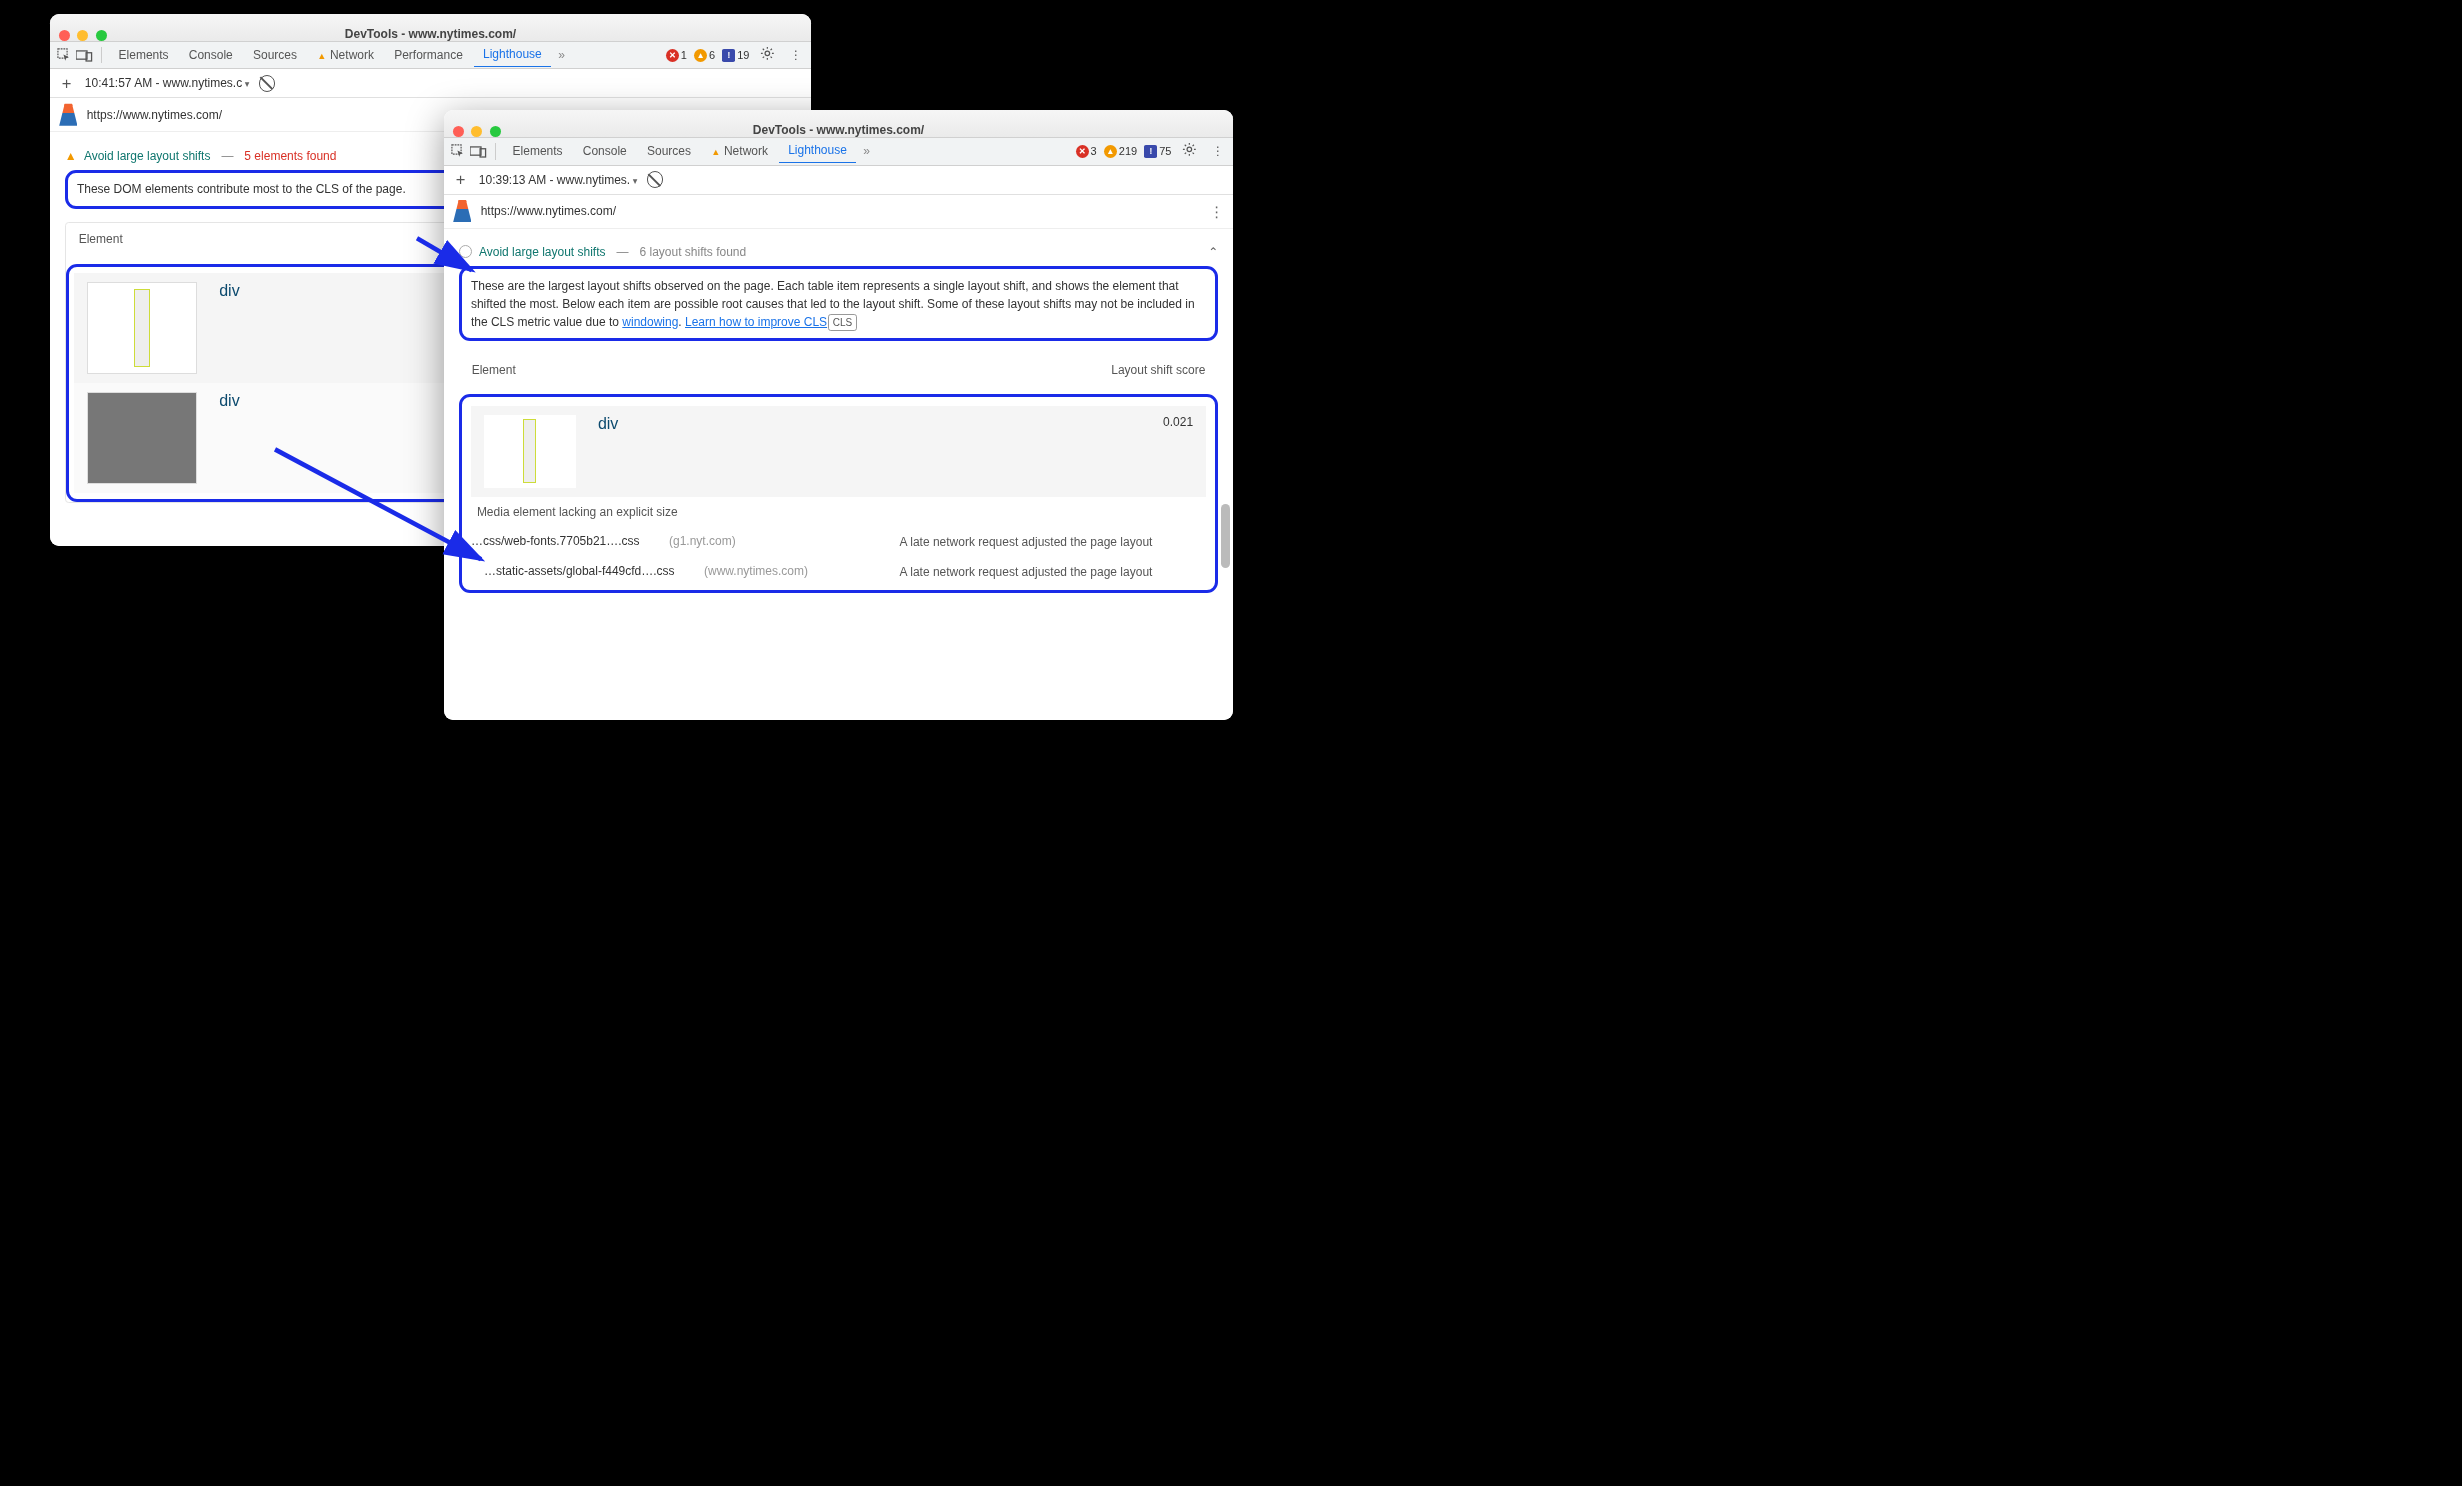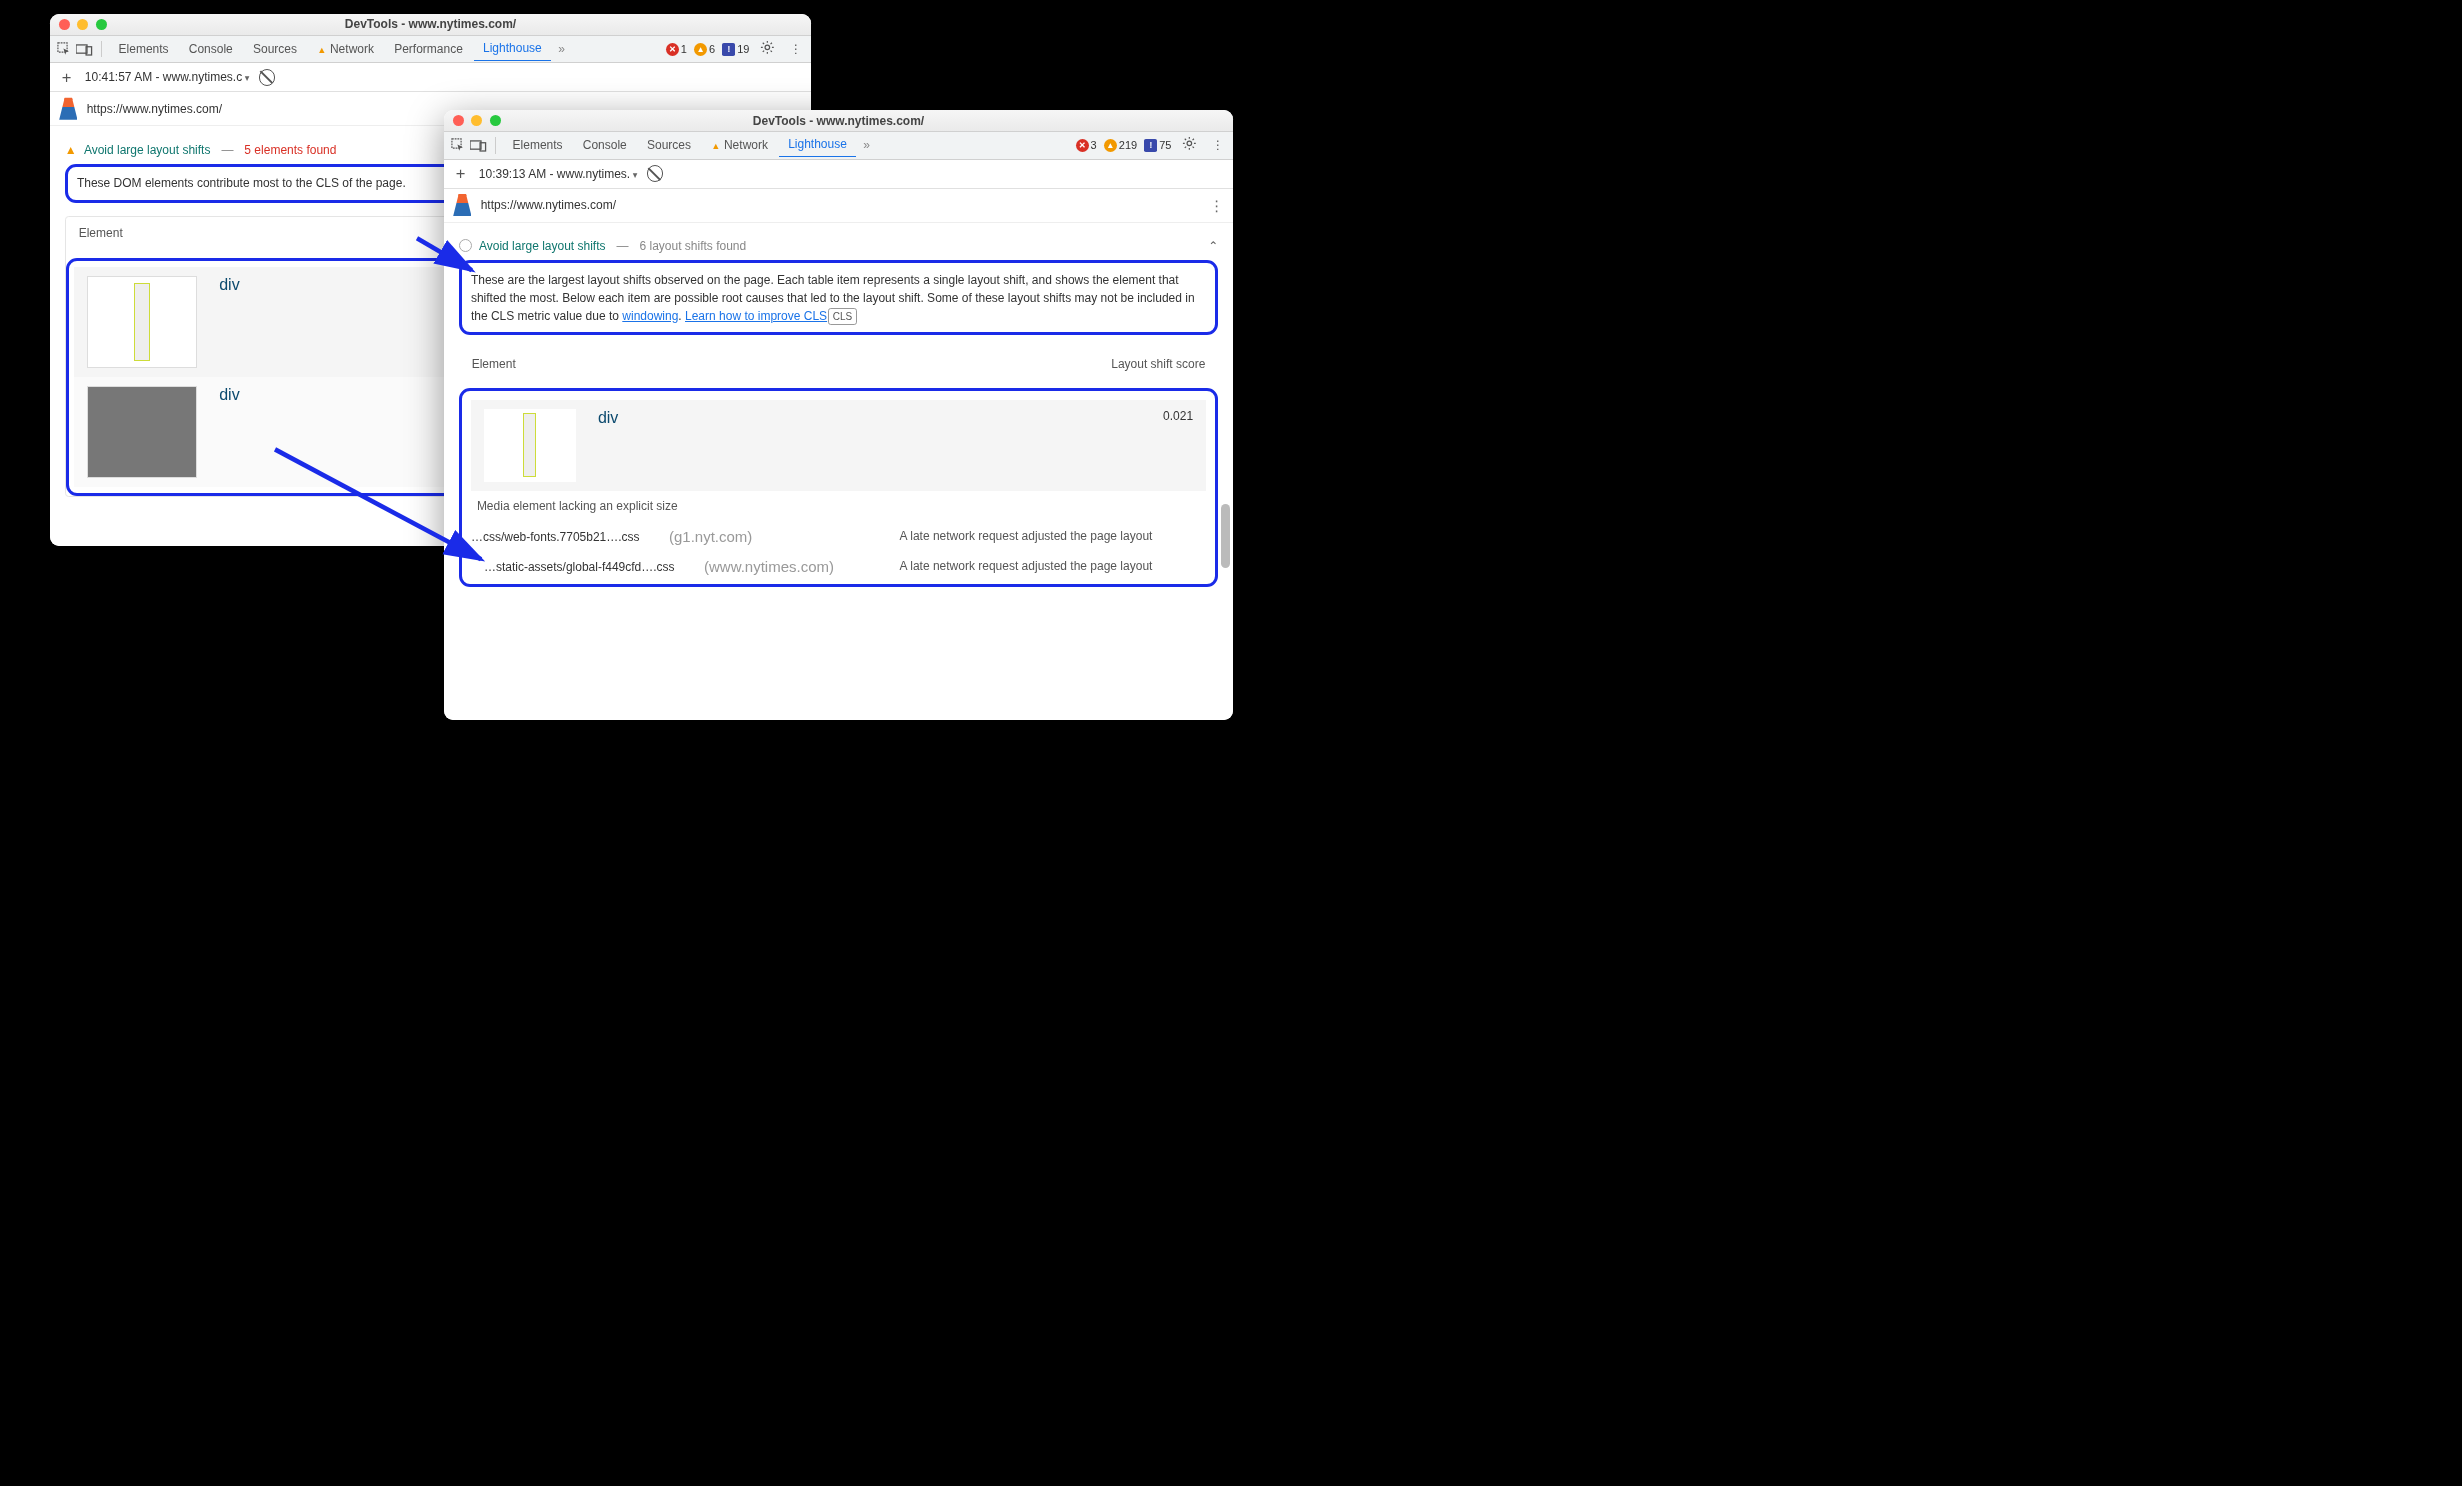--- a/index.html
+++ b/index.html
@@ -28,25 +28,25 @@
   width: 761px;
   height: 532px;
 }
 .window.front {
   top: 110px;
   left: 444px;
   width: 789px;
   height: 610px;
 }
 .titlebar {
-  height: 22px;
+  height: 28px;
   background: linear-gradient(#f6f6f6, #eaeaea);
   border-bottom: 0.9px solid #d0d0d0;
   display: flex;
-  align-items: center;
+  align-items: flex-end;
   padding: 0 9.2px;
   position: relative;
 }
 .traffic-lights { display: flex; gap: 7.3px; }
 .traffic-light { width: 11px; height: 11px; border-radius: 50%; }
 .traffic-light.red { background: #ff5f56; }
 .traffic-light.yellow { background: #ffbd2e; }
 .traffic-light.green { background: #27c93f; }
 .titlebar-title {
   position: absolute;
@@ -228,21 +228,21 @@
 }
 .cause-row {
   display: flex; gap: 18.3px; align-items: flex-start;
 }
 .cause-left {
   flex: 0 0 55%;
   display: flex; align-items: center; gap: 13px;
 }
 .cause-text-right { flex: 1; color: #555; line-height: 1.4; padding-left: 6px; }
 .asset-path { color: #333; }
-.asset-host { color: #999; font-size: 15px; }
+.asset-host { color: #999; font-size: 12px; }
 .arrow {
   position: absolute;
   z-index: 999;
   pointer-events: none;
 }
 .arrow svg { overflow: visible; }
 .highlight-container-back {
   border: 3.7px solid #1a2be8;
   border-radius: 11px;
   padding: 5.5px;

